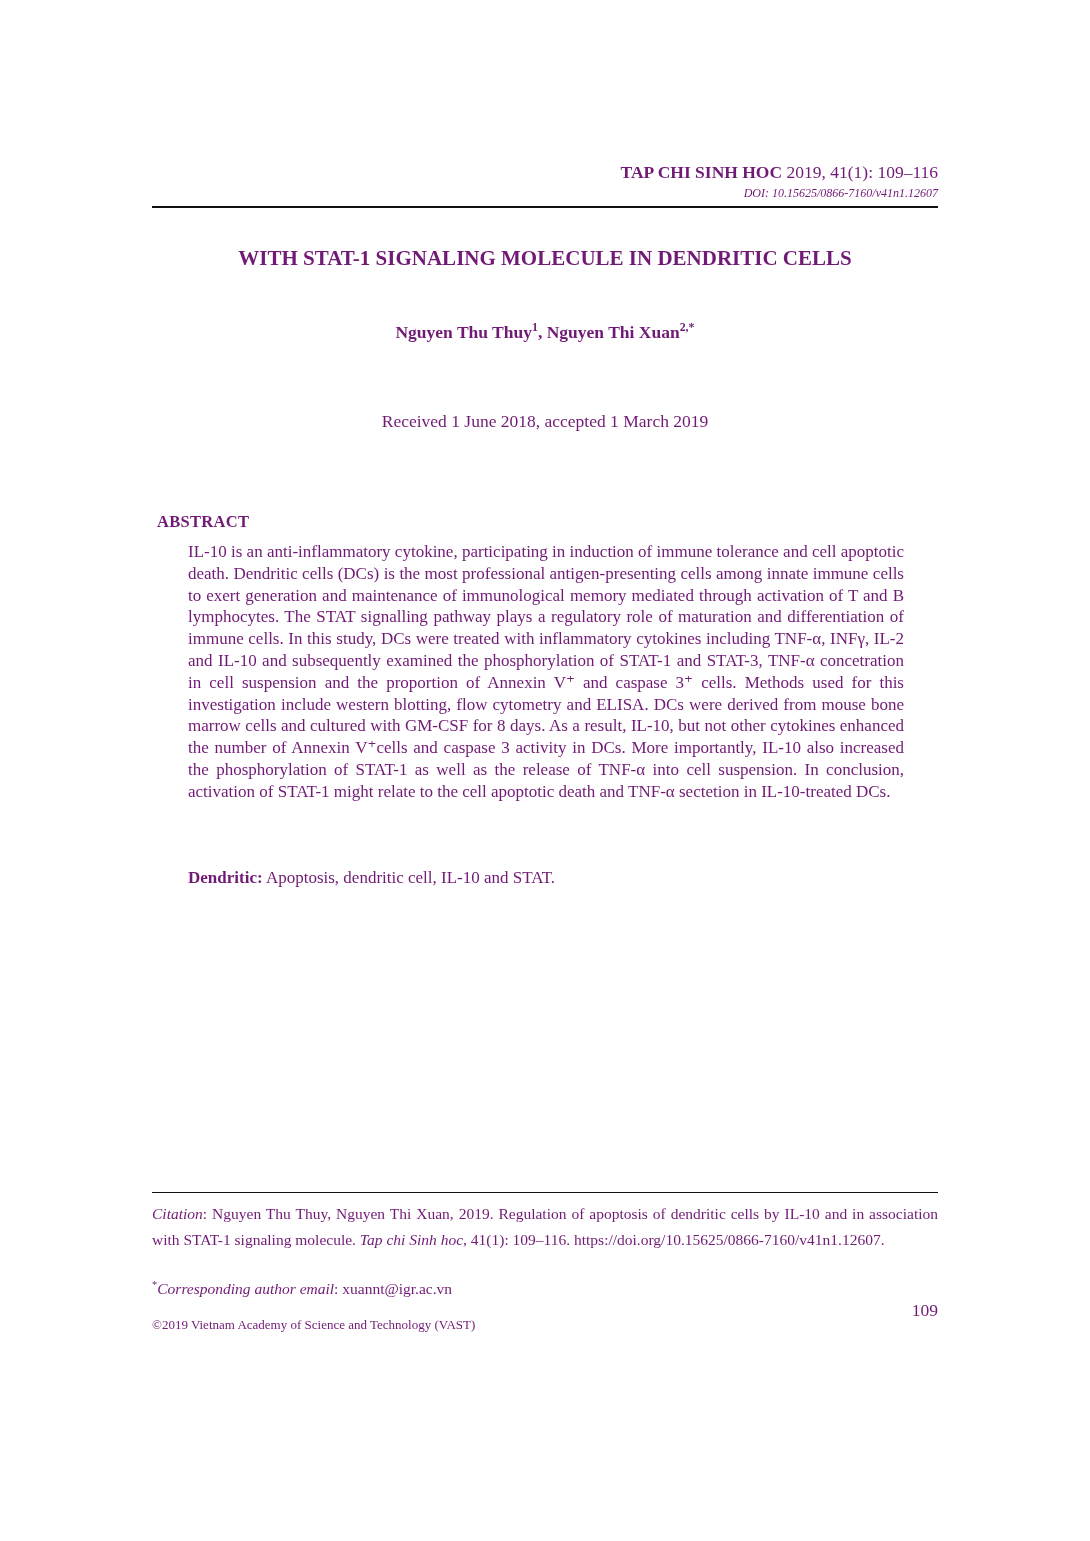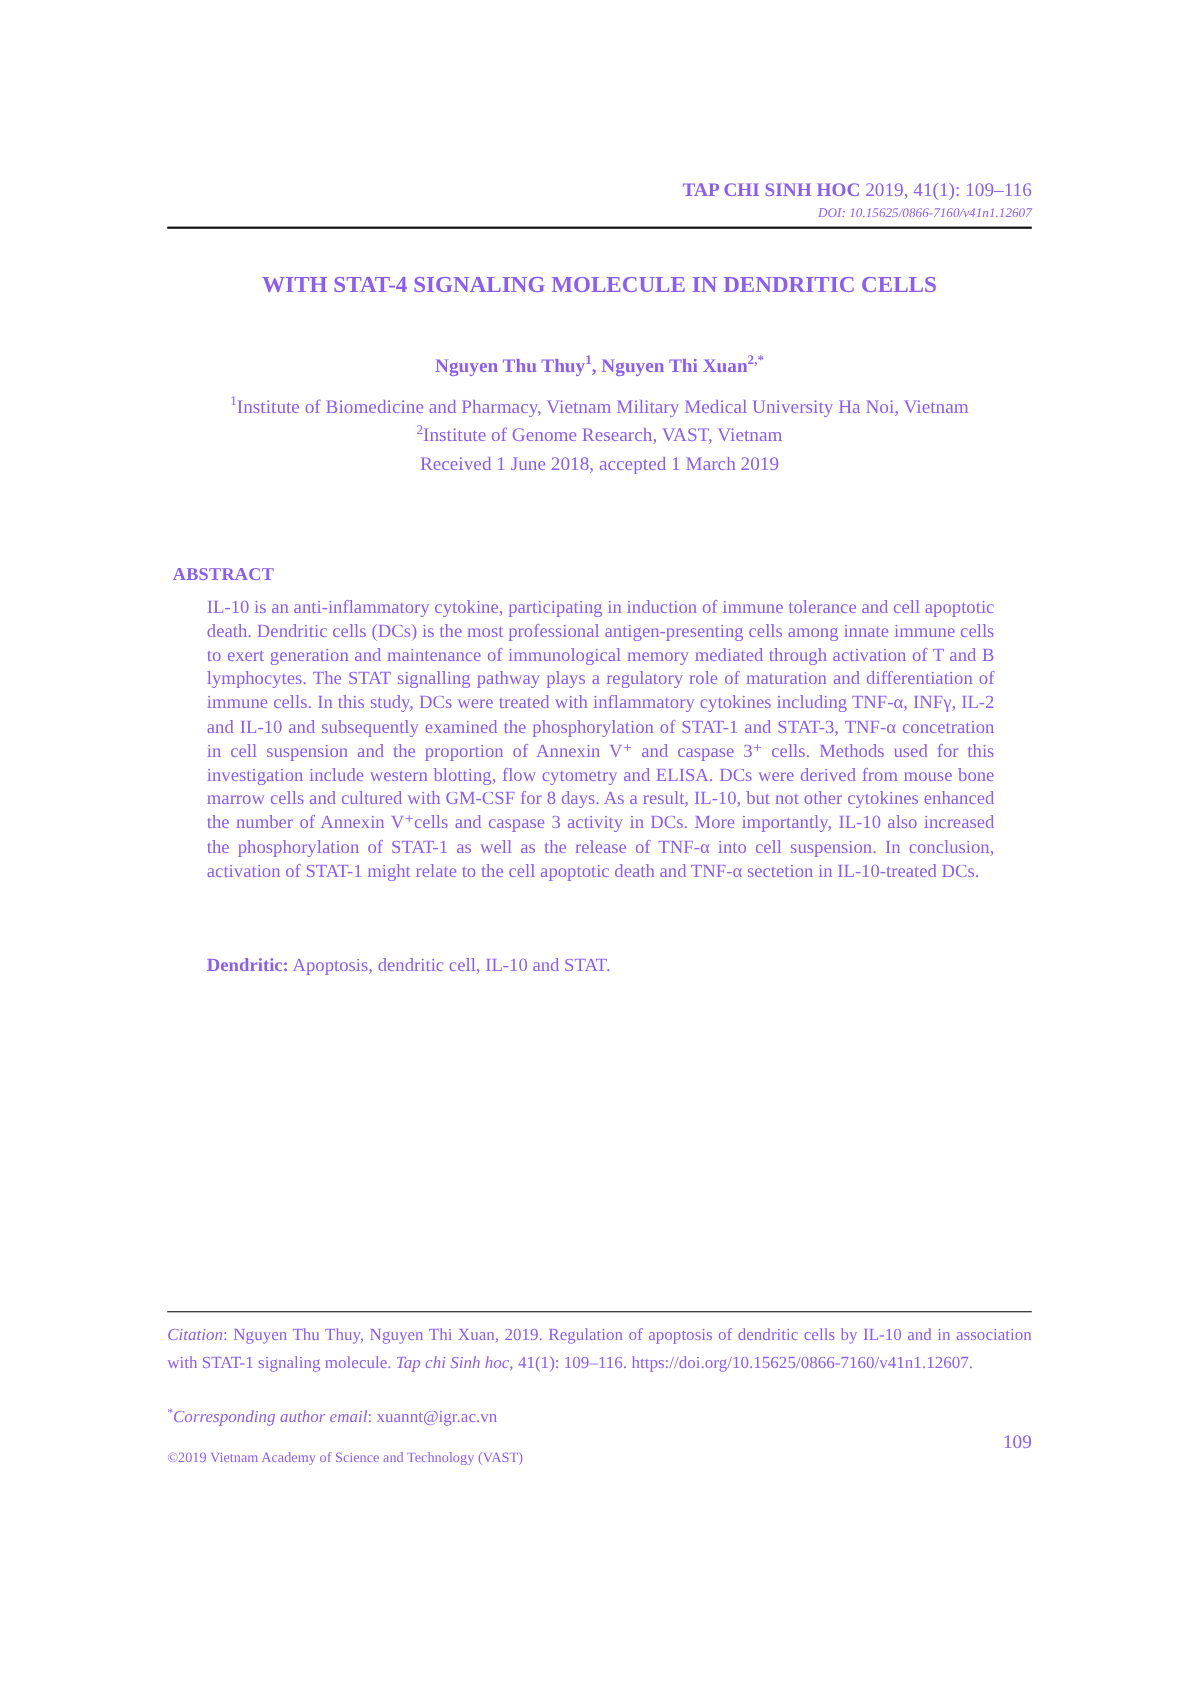--- a/index.html
+++ b/index.html
@@ -1,21 +1,21 @@
 <!DOCTYPE html>
 <html><head>
 <meta charset="utf-8">
 <style>
   html,body{margin:0;padding:0;background:#ffffff;}
   .page{
     position:relative;
     width:1090px;
     height:1541px;
     background:#ffffff;
-    color:#8b5cf6;
+    color:#701a75;
     font-family:"Liberation Serif","DejaVu Serif",serif;
     overflow:hidden;
   }
   .abs{position:absolute;}
 
   
   .journal-header{
     left:152px; right:152px; top:162px;
     text-align:right;
   }
@@ -105,31 +105,27 @@
 
   <div class="abs journal-header">
     <div class="journal-line">
       <span class="jname">TAP CHI SINH HOC</span><span> 2019, 41(1): 109–116</span>
     </div>
     <div class="doi-line">DOI: 10.15625/0866-7160/v41n1.12607</div>
   </div>
   <div class="abs header-rule"></div>
 
   <div class="abs title-block">
-    <div>WITH STAT-4 SIGNALING MOLECULE IN DENDRITIC CELLS</div>
+    <div>WITH STAT-1 SIGNALING MOLECULE IN DENDRITIC CELLS</div>
   </div>
 
   <div class="abs authors-line">
     <span><span>Nguyen Thu Thuy</span><sup>1</sup><span>, </span></span><span><span>Nguyen Thi Xuan</span><sup>2,*</sup></span>
   </div>
 
-  <div class="abs affiliations">
-    <div><sup>1</sup><span>Institute of Biomedicine and Pharmacy, Vietnam Military Medical University Ha Noi, Vietnam</span></div>
-    <div><sup>2</sup><span>Institute of Genome Research, VAST, Vietnam</span></div>
-  </div>
 
   <div class="abs received-line">Received 1 June 2018, accepted 1 March 2019</div>
 
   <div class="abs abstract-heading">ABSTRACT</div>
   <div class="abs abstract-body">IL-10 is an anti-inflammatory cytokine, participating in induction of immune tolerance and cell apoptotic death. Dendritic cells (DCs) is the most professional antigen-presenting cells among innate immune cells to exert generation and maintenance of immunological memory mediated through activation of T and B lymphocytes. The STAT signalling pathway plays a regulatory role of maturation and differentiation of immune cells. In this study, DCs were treated with inflammatory cytokines including TNF-α, INFγ, IL-2 and IL-10 and subsequently examined the phosphorylation of STAT-1 and STAT-3, TNF-α concetration in cell suspension and the proportion of Annexin V⁺ and caspase 3⁺ cells. Methods used for this investigation include western blotting, flow cytometry and ELISA. DCs were derived from mouse bone marrow cells and cultured with GM-CSF for 8 days. As a result, IL-10, but not other cytokines enhanced the number of Annexin V⁺cells and caspase 3 activity in DCs. More importantly, IL-10 also increased the phosphorylation of STAT-1 as well as the release of TNF-α into cell suspension. In conclusion, activation of STAT-1 might relate to the cell apoptotic death and TNF-α sectetion in IL-10-treated DCs.</div>
   <div class="abs keywords-line">
     <span class="kw-label">Dendritic:</span><span> Apoptosis, dendritic cell, IL-10 and STAT.</span>
   </div>
 
   <div class="abs footer-rule"></div>

